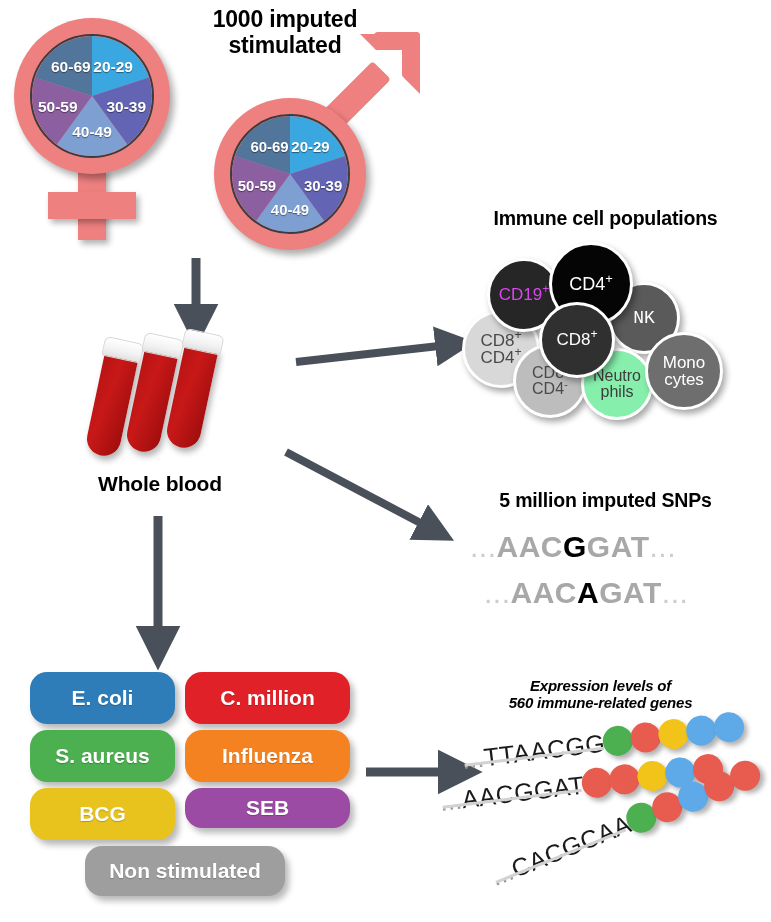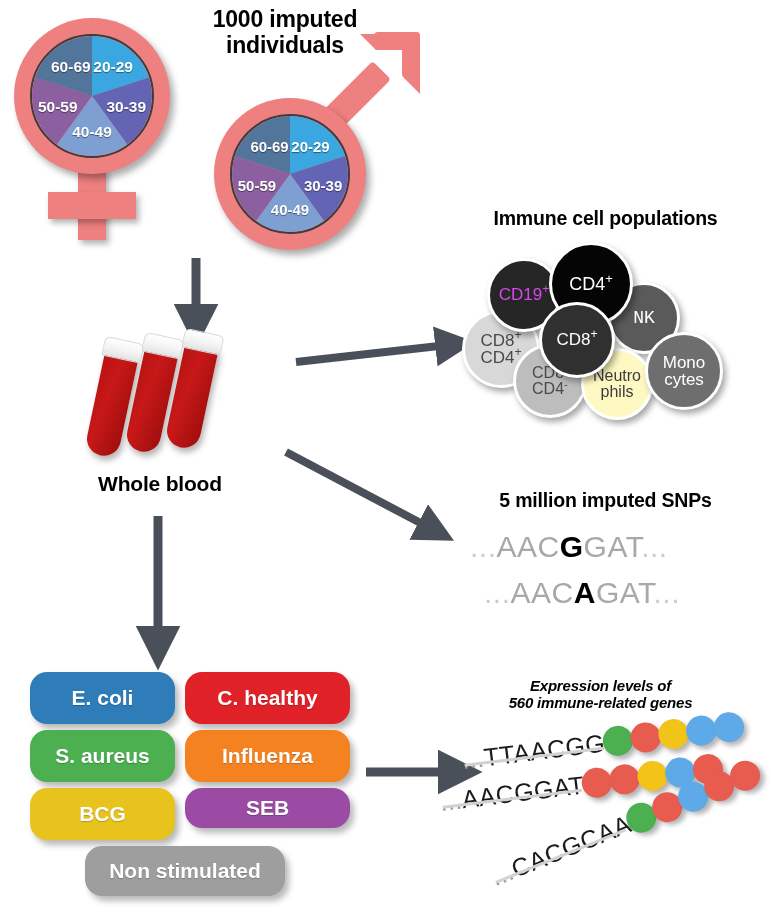--- a/index.html
+++ b/index.html
@@ -138,21 +138,21 @@
   
   .snp-line {
     position: absolute;
     font-family: "Liberation Sans", sans-serif;
     font-size: 30px;
     letter-spacing: 0.5px;
     white-space: nowrap;
     color: #b7b7b7;
   }
   .snp-line .faded { color: #cccccc; }
-  .snp-line .mid   { color: #a8a8a8; }
+  .snp-line .mid   { color: #a8a8a8; font-weight: bold; }
   .snp-line .hot   { color: #000000; font-weight: bold; }
 
   
   .stim {
     position: absolute;
     border-radius: 17px;
     display: flex;
     align-items: center;
     justify-content: center;
     color: #ffffff;
@@ -191,21 +191,21 @@
     flex: 0 0 auto;
   }
 </style>
 </head>
 <body>
 
 <div id="canvas">
 
   <div class="heading abs" id="title-individuals">
     <div>1000 imputed</div>
-    <div>individuals</div>
+    <div>stimulated</div>
   </div>
 
   <div class="heading abs" id="title-immune">Immune cell populations</div>
   <div class="heading abs" id="title-snps">5 million imputed SNPs</div>
 
   <div class="heading abs" id="title-expression">
     <div>Expression levels of</div>
     <div>560 immune-related genes</div>
   </div>
 
@@ -306,21 +306,21 @@
       </div>
       <div class="cell" style="left: 74px; top: 62px; width: 76px; height: 76px; background: rgb(48, 48, 48); color: rgb(255, 255, 255); font-size: 17px; z-index: 4;">
         <span>CD8<sup>+</sup></span>
       </div>
       <div class="cell" style="left: 143px; top: 42px; width: 72px; height: 72px; background: rgb(90, 90, 90); color: rgb(255, 255, 255); font-size: 18px; z-index: 2; font-family: Liberation Mono, monospace;">
         <span>NK</span>
       </div>
       <div class="cell" style="left: 48px; top: 104px; width: 74px; height: 74px; background: rgb(189, 189, 189); color: rgb(74, 74, 74); font-size: 16px; z-index: 2;">
         <span>CD8<sup>-</sup><br>CD4<sup>-</sup></span>
       </div>
-      <div class="cell" style="left: 116px; top: 108px; width: 72px; height: 72px; background: #fef9c3; color: rgb(60, 60, 60); font-size: 16px; z-index: 2;">
+      <div class="cell" style="left: 116px; top: 108px; width: 72px; height: 72px; background: #86efac; color: rgb(60, 60, 60); font-size: 16px; z-index: 2;">
         <span>Neutro<br>phils</span>
       </div>
       <div class="cell" style="left: 180px; top: 92px; width: 78px; height: 78px; background: rgb(110, 110, 110); color: rgb(255, 255, 255); font-size: 17px; z-index: 2;">
         <span>Mono<br>cytes</span>
       </div>
     </div>
 
   <div class="abs" style="left:470px; top:530px;">
     <div class="snp-line" style="left:0; top:0;">
       <span class="faded">...</span><span class="mid">AAC</span><span class="hot">G</span><span class="mid">GAT</span><span class="faded">...</span>
@@ -328,21 +328,21 @@
     <div class="snp-line" style="left:14px; top:46px;">
       <span class="faded">...</span><span class="mid">AAC</span><span class="hot">A</span><span class="mid">GAT</span><span class="faded">...</span>
     </div>
   </div>
 
   <div class="abs" id="stimuli" style="left:30px; top:672px; width:320px; height:220px;">
       <div class="stim" style="left: 0px; top: 0px; width: 145px; height: 52px; background: rgb(46, 124, 184);">
         <span>E. coli</span>
       </div>
       <div class="stim" style="left: 155px; top: 0px; width: 165px; height: 52px; background: rgb(224, 33, 40);">
-        <span>C. healthy</span>
+        <span>C. million</span>
       </div>
       <div class="stim" style="left: 0px; top: 58px; width: 145px; height: 52px; background: rgb(76, 175, 80);">
         <span>S. aureus</span>
       </div>
       <div class="stim" style="left: 155px; top: 58px; width: 165px; height: 52px; background: rgb(245, 130, 32);">
         <span>Influenza</span>
       </div>
       <div class="stim" style="left: 0px; top: 116px; width: 145px; height: 52px; background: rgb(232, 195, 30);">
         <span>BCG</span>
       </div>

